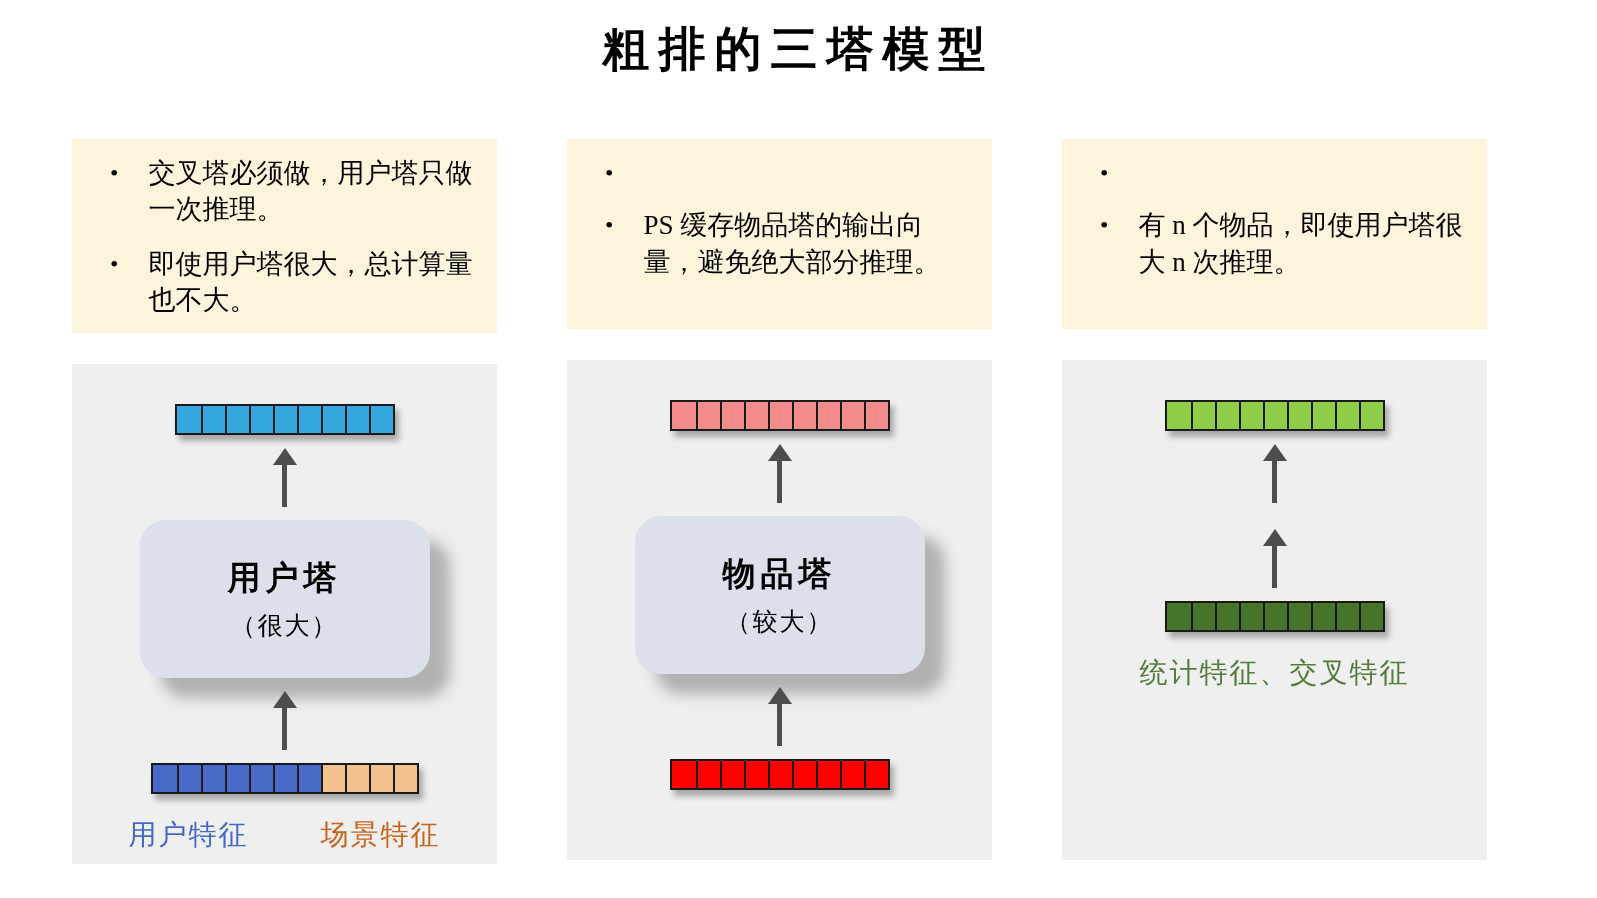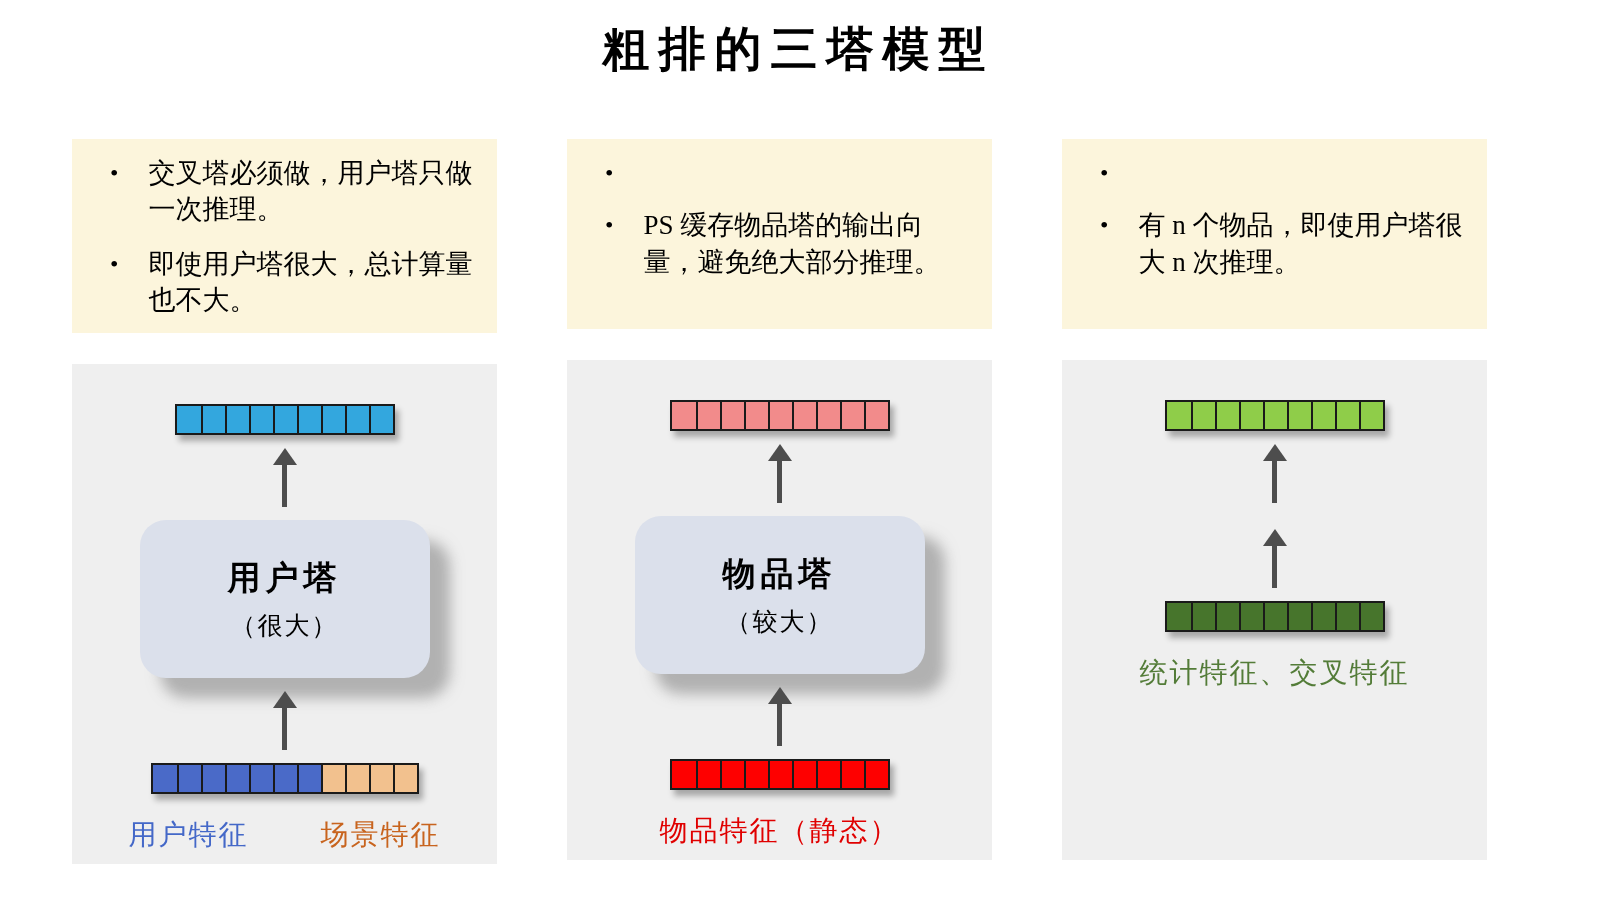--- a/index.html
+++ b/index.html
@@ -217,23 +217,20 @@
           <span class="cell" style="background: rgb(254, 0, 0);"></span>
           <span class="cell" style="background: rgb(254, 0, 0);"></span>
           <span class="cell" style="background: rgb(254, 0, 0);"></span>
           <span class="cell" style="background: rgb(254, 0, 0);"></span>
           <span class="cell" style="background: rgb(254, 0, 0);"></span>
           <span class="cell" style="background: rgb(254, 0, 0);"></span>
           <span class="cell" style="background: rgb(254, 0, 0);"></span>
           <span class="cell" style="background: rgb(254, 0, 0);"></span>
           <span class="cell" style="background: rgb(254, 0, 0);"></span>
         </div>
-      <div class="labels-row">
-        <span style="color: rgb(224, 0, 0);">物品特征（静态）</span>
-      </div>
     </div>
   </div>
 
   <div class="col">
     <div class="note-box">
       <div class="note-item">
         <span class="bullet-marker">•</span>
       </div>
       <div class="note-item">
         <span class="bullet-marker">•</span>

